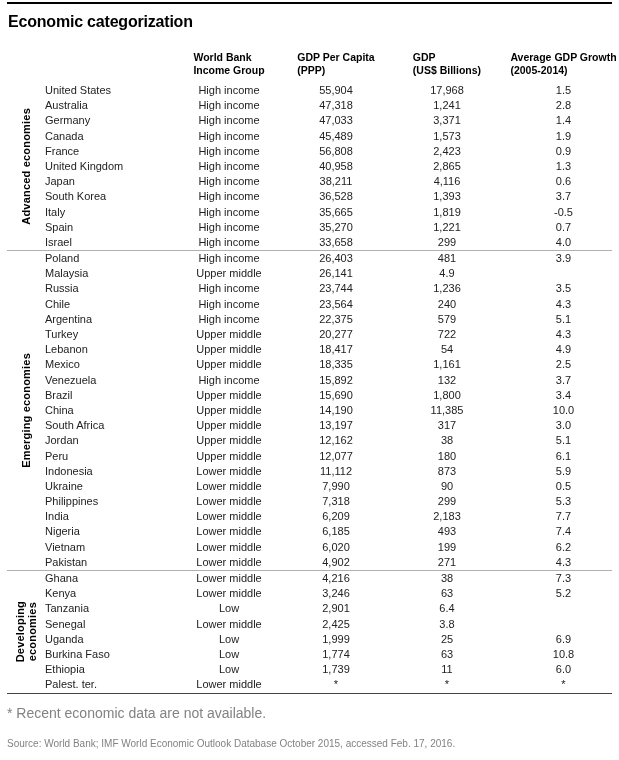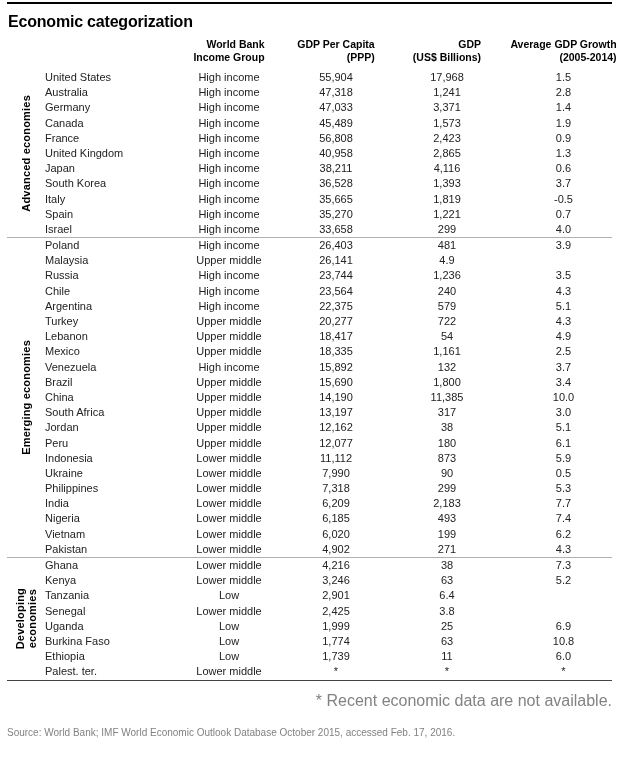--- a/index.html
+++ b/index.html
@@ -4,47 +4,47 @@
 <style>
   html,body { margin:0; padding:0; background:#fff; }
   .page {
     width:619px; height:760px; box-sizing:border-box;
     padding:0 7px; background:#fff; color:#1a1a1a;
     font-family:"Liberation Sans", sans-serif; overflow:hidden;
   }
   .topline { border-top:2px solid #000; margin-top:2px; }
   .title {
     font-size:16px; font-weight:bold; color:#000;
-    margin:9px 0 7px 1px; letter-spacing:-0.2px;
+    margin:9px 0 20px 1px; letter-spacing:-0.2px;
   }
   .thead {
     display:grid; grid-template-columns:158px 128px 86px 136px 97px;
     font-weight:bold; font-size:10.5px; line-height:13px; color:#000;
     margin-bottom:6px;
   }
   .thead-cell { display:flex; justify-content:center; align-items:flex-end; }
-  .thead-cell span { white-space:pre; text-align:right; }
+  .thead-cell span { white-space:pre; text-align:left; }
   .table-sections { }
   .section { display:flex; }
   .section + .section { border-top:1px solid #b0b0b0; }
   .vlabel { width:38px; display:flex; align-items:center; justify-content:center; }
   .vtext {
     writing-mode:vertical-rl; transform:rotate(180deg);
     font-weight:bold; font-size:11px; color:#000;
     white-space:pre-line; text-align:center; line-height:12px; letter-spacing:0.2px;
   }
   .rows { flex:1; }
   .row {
     display:grid; grid-template-columns:120px 128px 86px 136px 97px;
     height:15.2px; line-height:15.2px; font-size:11px; color:#222;
   }
   .cell { text-align:center; overflow:visible; white-space:nowrap; }
   .cell-country { text-align:left; }
   .endline { border-top:1px solid #444; }
-  .note { color:#828282; font-size:16px; margin-top:11px;text-align:right; }
+  .note { color:#828282; font-size:14px; margin-top:11px; }
   .source { color:#828282; font-size:10px; margin-top:16px; line-height:13px; }
   .brand { color:#000; font-size:10px; font-weight:bold; letter-spacing:0.4px; margin-top:22px; }
   .bottomline { border-top:1px solid #000; margin-top:13px; }
 </style>
 </head>
 <body>
 
 <div class="page">
   <div class="topline"></div>
 

